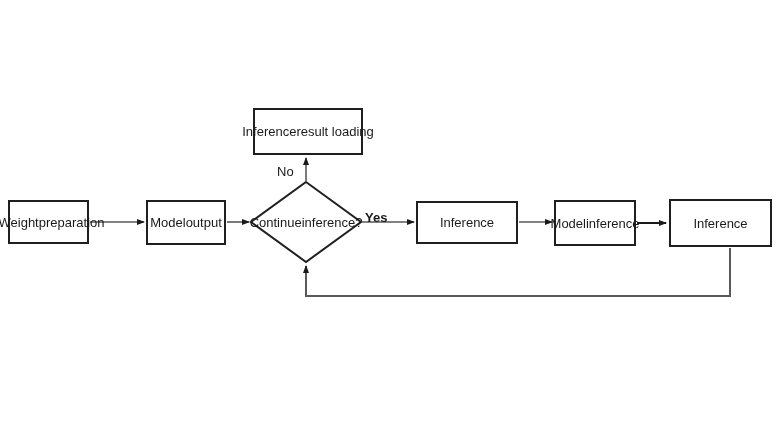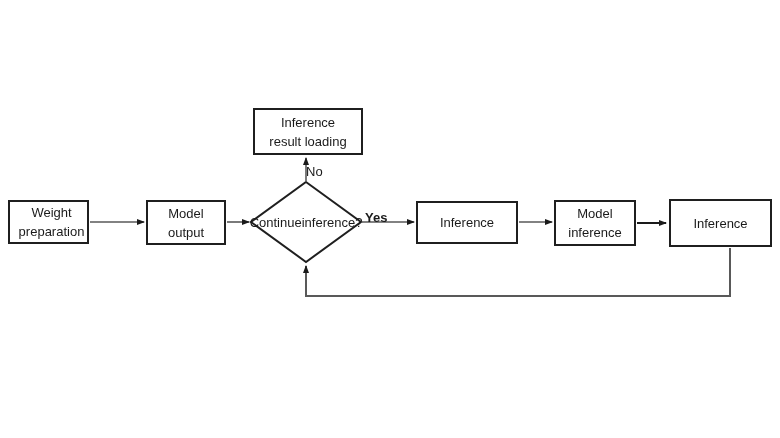--- a/index.html
+++ b/index.html
@@ -28,21 +28,21 @@
   .edge-dark { stroke: var(--arrow-dark); stroke-width: 2; fill: none; }
   .loop { stroke: var(--arrow-line); stroke-width: 2; fill: none; }
   .arrow-head { fill: var(--arrow-dark); }
   .diamond-shape { fill: var(--box-fill); stroke: var(--box-border); stroke-width: 2; }
   .node {
     position: absolute;
     box-sizing: border-box;
     background: var(--box-fill);
     border: 2px solid var(--box-border);
     display: flex;
-    flex-direction: column;
+    flex-direction: row;
     align-items: center;
     justify-content: center;
     text-align: center;
     font-size: 13px;
     line-height: 19px;
     color: var(--text);
   }
   .node span { display: block; white-space: nowrap; }
   .decision-label {
     position: absolute;
@@ -63,21 +63,21 @@
     white-space: nowrap;
   }
   
   #node-weight-preparation      { left: 8px;   top: 200px; width: 81px;  height: 44px; padding-left: 6px; }
   #node-model-loading           { left: 146px; top: 200px; width: 80px;  height: 45px; }
   #node-inference-result-output { left: 253px; top: 108px; width: 110px; height: 47px; }
   #node-continue-inference      { left: 261px; top: 193px; width: 90px;  height: 58px; }
   #node-inference-preprocessing { left: 416px; top: 201px; width: 102px; height: 43px; }
   #node-model-inference         { left: 554px; top: 200px; width: 82px;  height: 46px; }
   #node-inference-postprocessing{ left: 669px; top: 199px; width: 103px; height: 48px; }
-  #edge-label-no  { left: 277px; top: 164px; margin-left: 29px; }
+  #edge-label-no  { left: 277px; top: 164px; }
   #edge-label-yes { left: 365px; top: 210px; font-weight: bold; }
 </style>
 </head>
 <body>
 
 <div class="canvas">
 
   <svg class="connectors" viewBox="0 0 780 438" xmlns="http://www.w3.org/2000/svg">
     <defs>
       <marker id="arrow" markerWidth="9" markerHeight="8" refX="7" refY="3" orient="auto" markerUnits="userSpaceOnUse">

